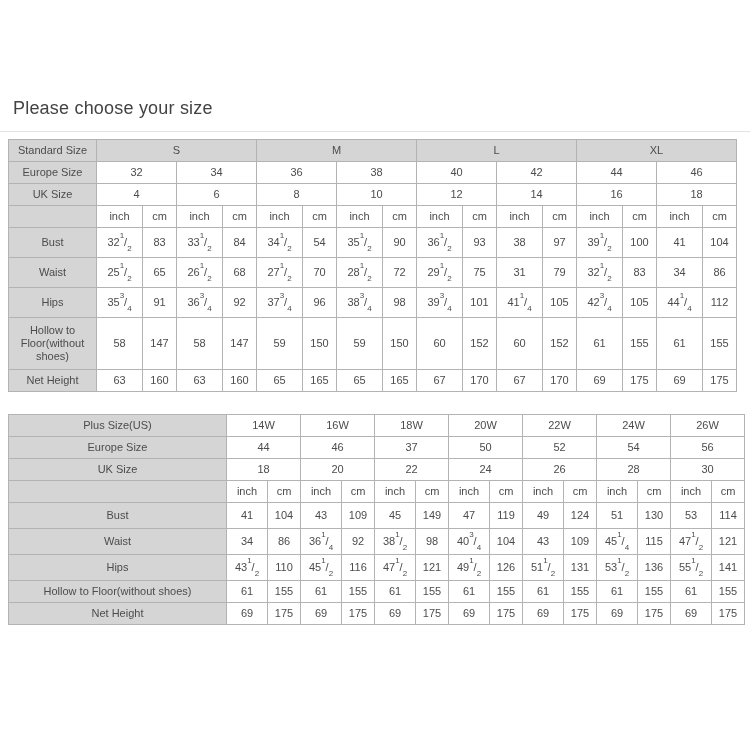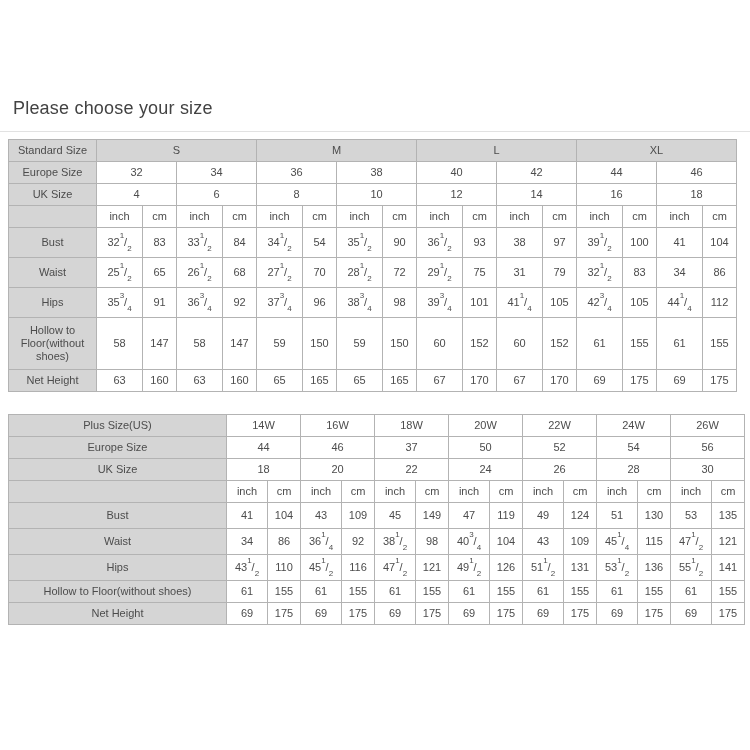--- a/index.html
+++ b/index.html
@@ -288,21 +288,21 @@
           <td>109</td>
           <td>45</td>
           <td>149</td>
           <td>47</td>
           <td>119</td>
           <td>49</td>
           <td>124</td>
           <td>51</td>
           <td>130</td>
           <td>53</td>
-          <td>135</td>
+          <td>114</td>
         </tr>
         <tr class="p-md">
           <td class="lbl">Waist</td>
           <td>34</td>
           <td>86</td>
           <td>36<sup>1</sup>/<sub>4</sub></td>
           <td>92</td>
           <td>38<sup>1</sup>/<sub>2</sub></td>
           <td>98</td>
           <td>40<sup>3</sup>/<sub>4</sub></td>

